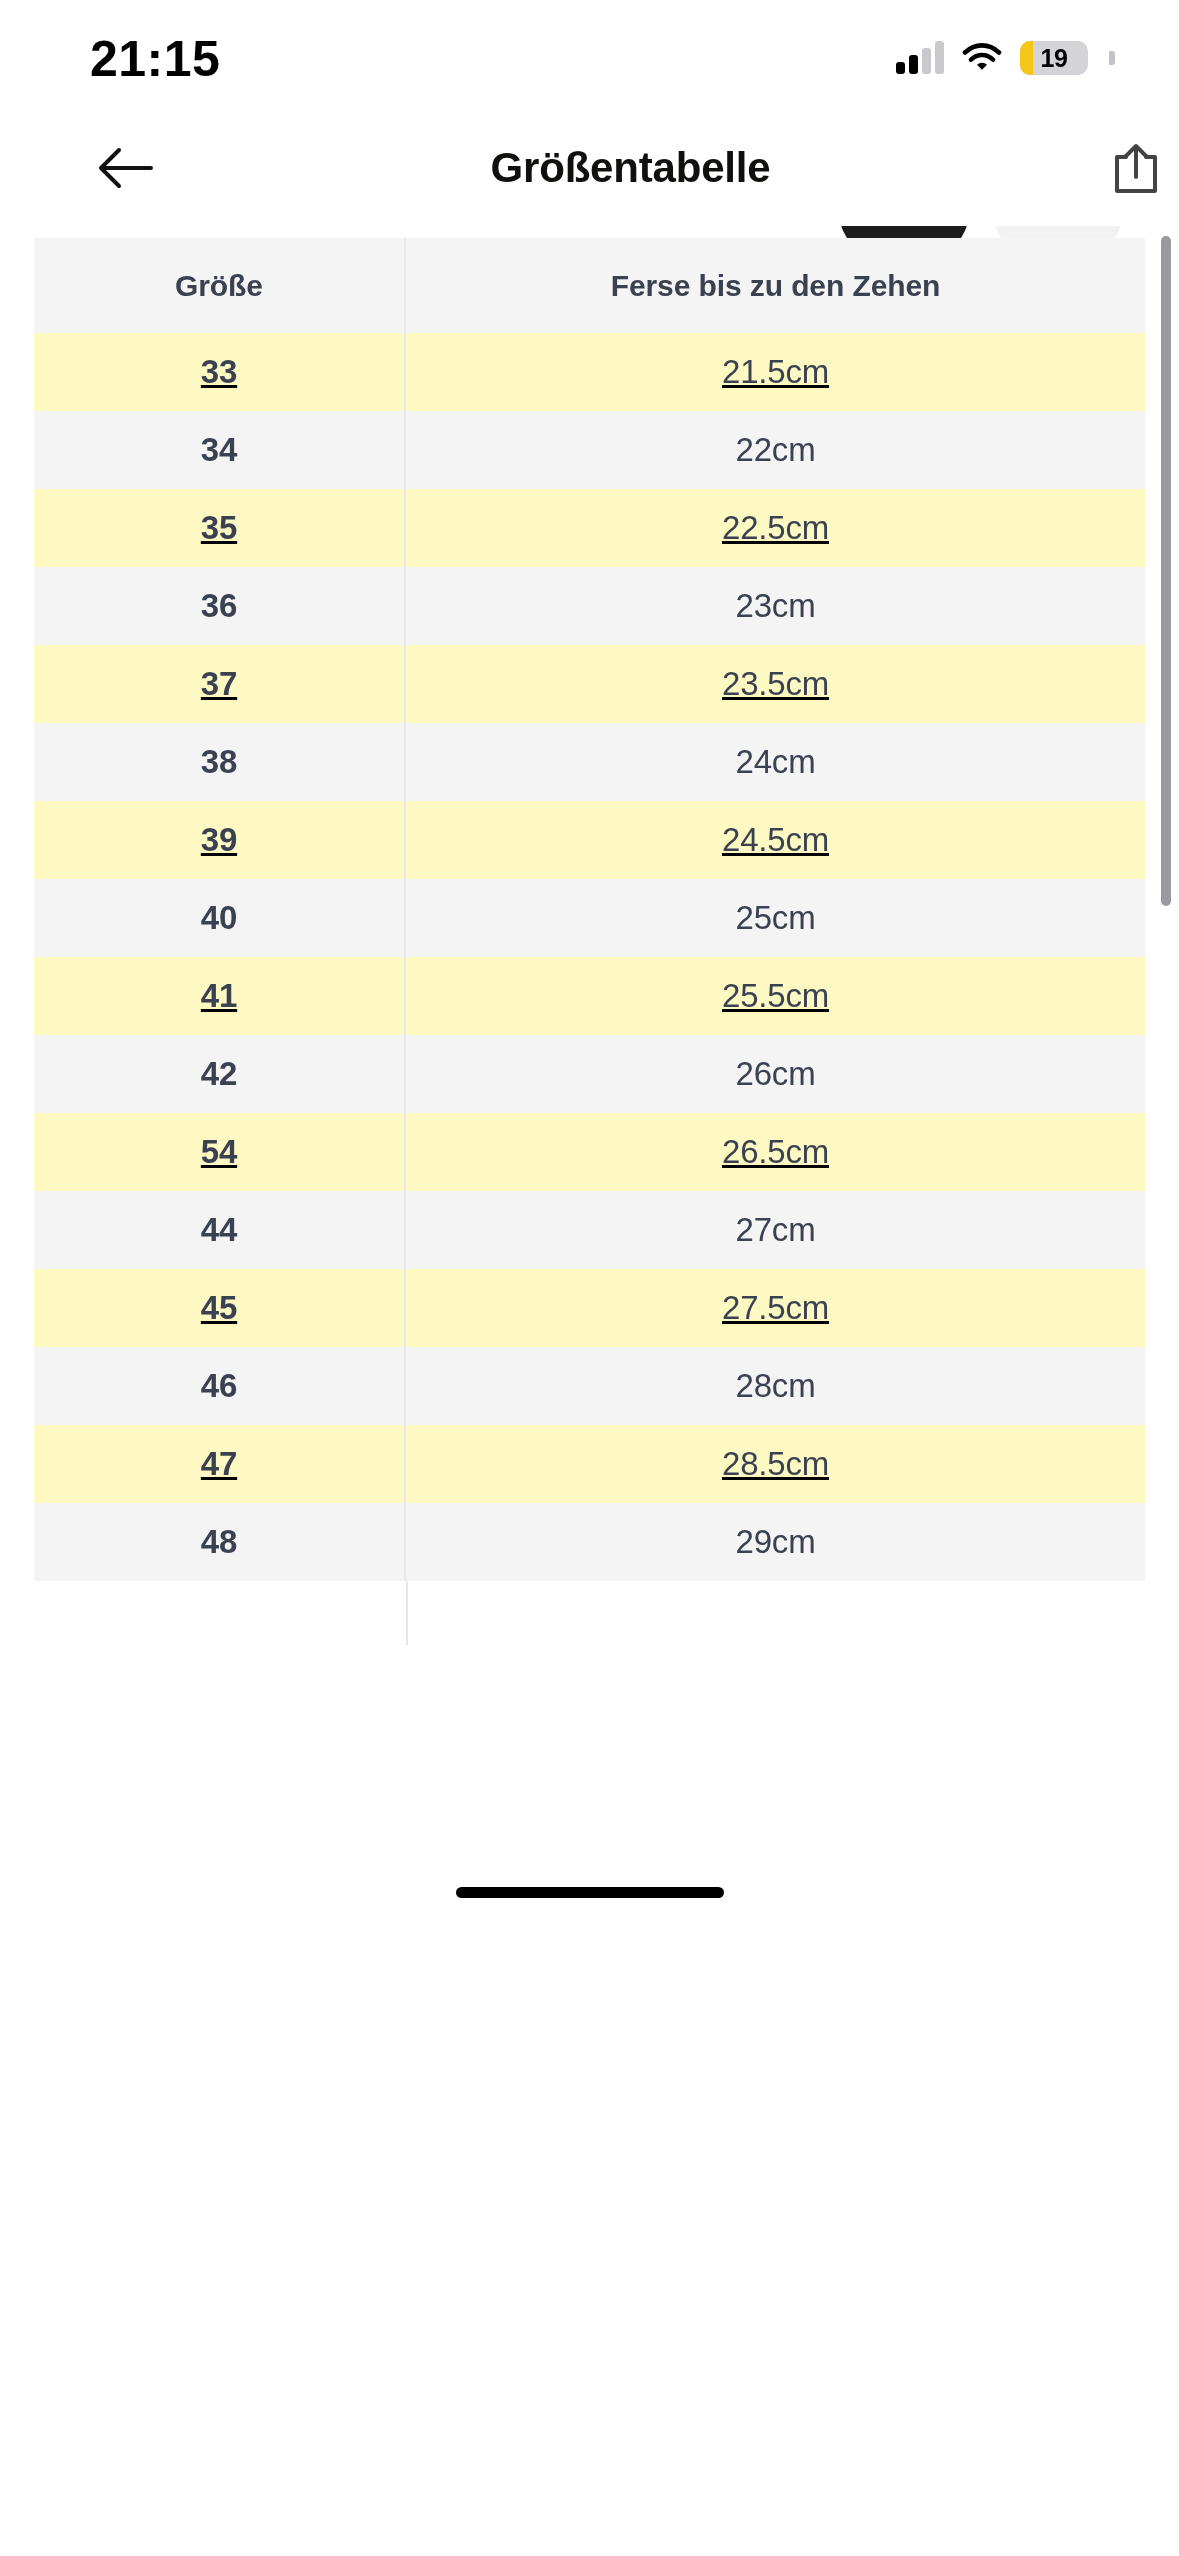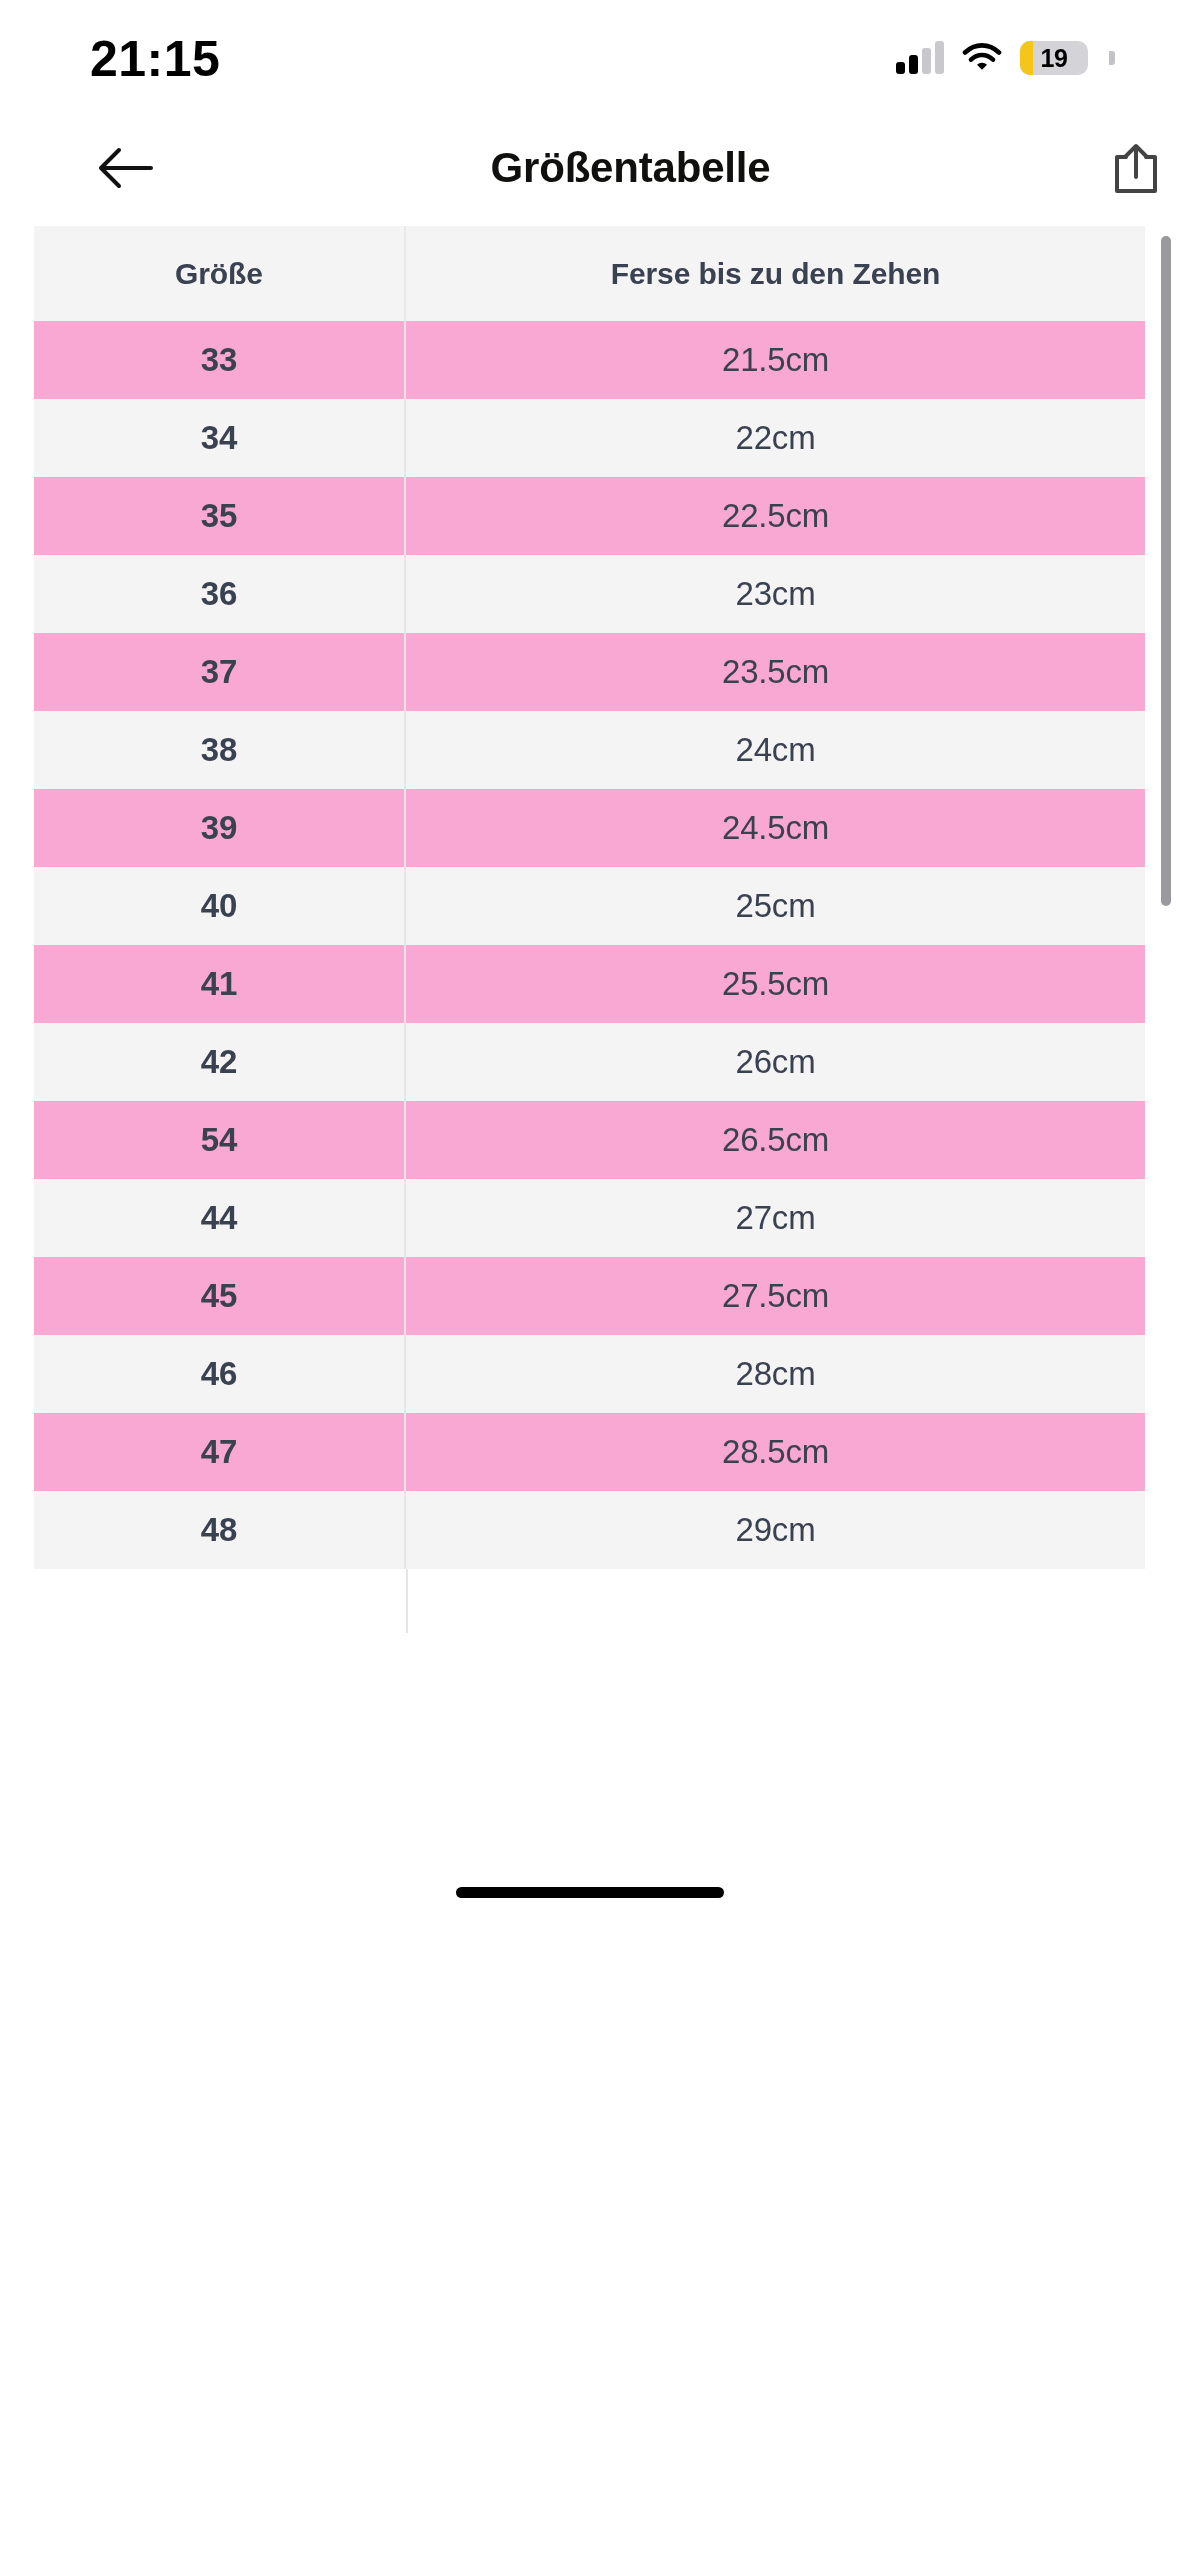--- a/index.html
+++ b/index.html
@@ -142,21 +142,21 @@
     width: 128px;
     height: 76px;
     border-radius: 40px;
   }
   .chip.selected { background: #1c1c1c; }
   .chip.unselected { background: #f2f2f2; }
 
   
   .table {
     position: absolute;
-    top: 0; left: 0;
+    top: 12px; left: 0;
     width: 1179px;
   }
   .table-inner { margin: 0 34px; width: 1111px; }
 
   .row {
     display: flex;
     width: 1111px;
     min-height: 74px;
   }
   .row .cell {
@@ -176,21 +176,21 @@
   .row.header { background: #f4f4f5; min-height: 95px; }
   .row.header .cell { padding: 26px 12px; }
   .row.header .cell.size-col { border-right: 2px solid #e9e9ec; }
   .hdr-text {
     font-size: 30px;
     font-weight: 700;
     color: #3a4150;
     letter-spacing: -0.1px;
   }
 
-  .row.odd  { background: #f9a8d4; }
+  .row.odd  { background: #fef9c3; text-decoration: underline; }
   .row.even { background: #f4f4f5; }
 
   .size-text {
     font-size: 33px;
     font-weight: 700;
     color: #3a4150;
     letter-spacing: -0.2px;
   }
   .meas-text {
     font-size: 33px;

